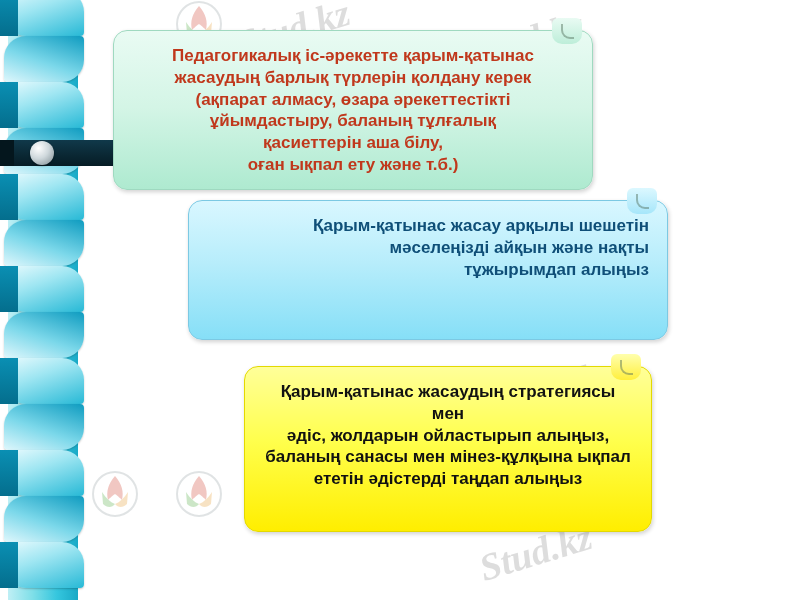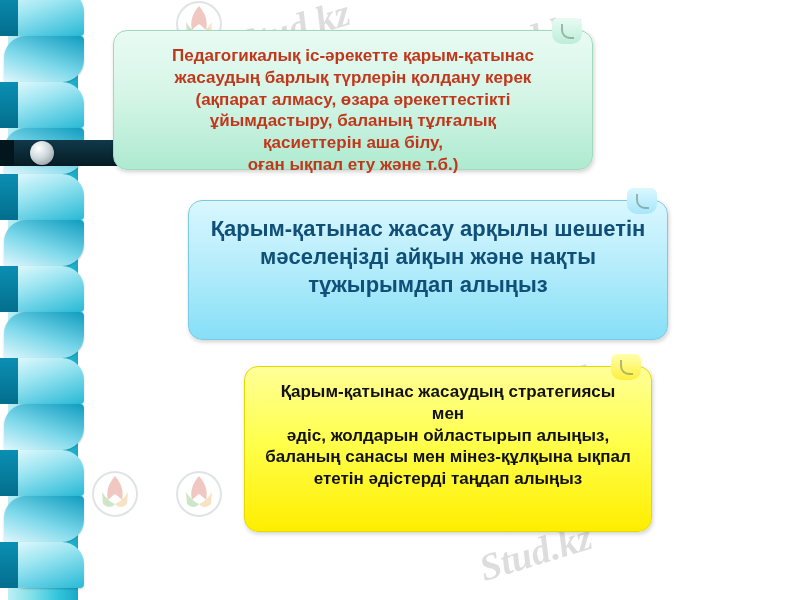--- a/index.html
+++ b/index.html
@@ -149,40 +149,41 @@
     border: 2px solid rgba(80,110,90,0.45);
     border-top: none;
     border-right: none;
     border-radius: 0 0 0 9px;
   }
 
   #box1 {
     left: 113px;
     top: 30px;
     width: 480px;
-    height: 140px;
+    height: 160px;
     background: linear-gradient(180deg, #e9fbf3 0%, #d4f5e6 48%, #aeead0 100%);
     border: 1px solid #9fd9c0;
     color: #c23b1e;
     font-size: 17px;
   }
   #box1 .corner {
     background: linear-gradient(180deg, #e9fbf3, #bdeed9);
   }
   #box1 .txt { color: #c0381c; }
 
   #box2 {
     left: 188px;
     top: 200px;
     width: 480px;
     height: 140px;
     background: linear-gradient(180deg, #d9f7ff 0%, #b7edfb 45%, #86dff7 100%);
     border: 1px solid #7cc9e3;
     color: #134f7a;
-    font-size: 22px;
+    font-size: 17px;
+    text-align: right;
   }
   #box2 .corner {
     background: linear-gradient(180deg, #dcf8ff, #a6e6fa);
   }
   #box2 .txt { color: #0f4f78; }
 
   #box3 {
     left: 244px;
     top: 366px;
     width: 408px;

